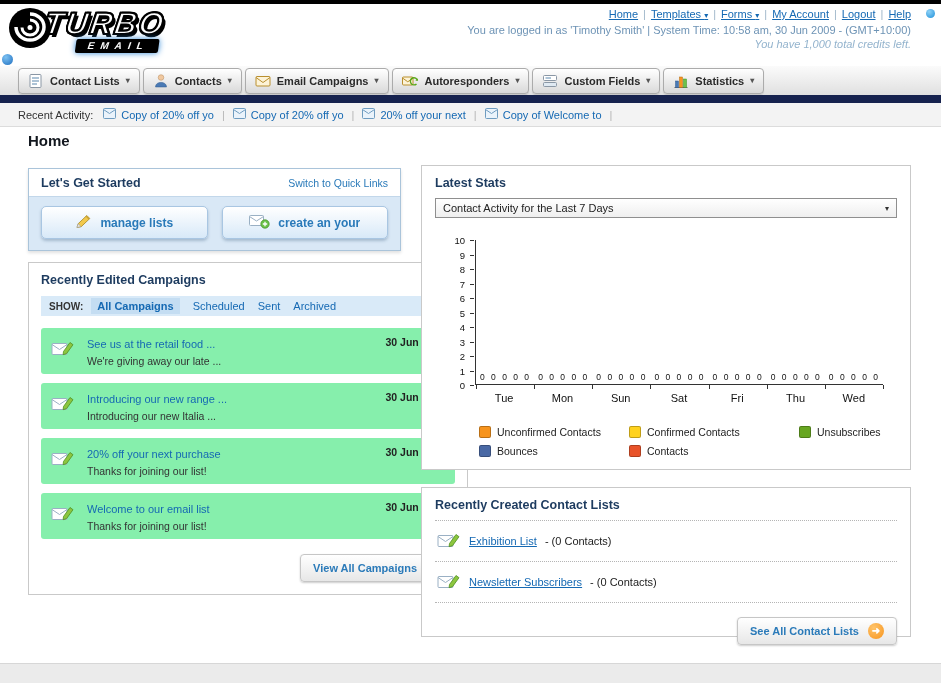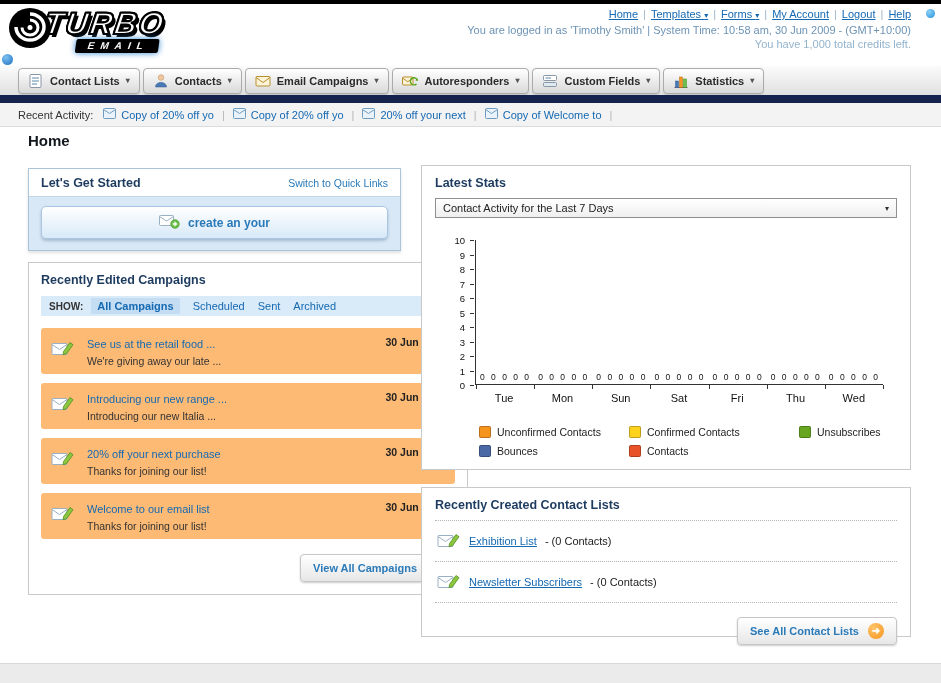--- a/index.html
+++ b/index.html
@@ -16,21 +16,21 @@
   .logo-sub { margin:-3px 0 0 34px; background:#000; color:#fff; font-weight:bold; font-style:italic;
     font-size:10px; letter-spacing:6px; padding:1px 10px 2px 12px; border-radius:2px; box-shadow:0 0 6px #2f88d8; align-self:flex-start; }
   .logo-tail { position:absolute; left:2px; top:54px; width:11px; height:11px; border-radius:50%;
     background:radial-gradient(circle at 35% 30%, #7cc1f2, #1f6fc0); }
   .top-right { position:absolute; right:30px; top:8px; text-align:right; }
   .top-links { font-size:11px; }
   .top-links a { color:#1569b3; text-decoration:underline; cursor:pointer; }
   .top-links .caret { font-size:8px; color:#1569b3; text-decoration:none; }
   .top-links .sep { color:#9fb6c9; margin:0 5px; }
   .login-info { margin-top:4px; font-size:11px; color:#6d93b5; }
-  .credits-info { margin-top:2px; font-size:11px; color:#93b3cd; }
+  .credits-info { margin-top:2px; font-size:11px; color:#93b3cd;font-style:italic; }
   .status-dot { position:absolute; right:6px; top:9px; width:9px; height:9px; border-radius:50%;
     background:radial-gradient(circle at 35% 30%, #8ed2f7, #1f8fd8); }
 
   
   .mainnav { position:absolute; top:66px; left:0; right:0; height:37px;
     background:linear-gradient(#fbfbfb,#e0e0e0); border-bottom:8px solid #16224e;
     display:flex; align-items:center; padding-left:18px; gap:3px; }
   .tab { display:inline-flex; align-items:center; gap:6px; padding:4px 9px;
     background:linear-gradient(#ffffff,#d9d9d9); border:1px solid #ababab; border-radius:4px;
     font-size:11px; font-weight:bold; color:#2b2b2b; cursor:pointer; box-shadow:0 1px 1px rgba(0,0,0,.12); white-space:nowrap; }
@@ -60,21 +60,21 @@
     border:1px solid #a9c6e2; border-radius:5px; background:linear-gradient(#ffffff,#d8e9f8);
     box-shadow:0 2px 3px rgba(90,120,150,.4); color:#2a7ab9; font-weight:bold; font-size:12px;
     font-family:"Liberation Sans", sans-serif; cursor:pointer; }
 
   
   .camp-panel { left:28px; top:262px; width:440px; height:333px; padding:10px 12px 12px; display:flex; flex-direction:column; }
   .filter-bar { display:flex; align-items:center; background:#d9eaf8; padding:4px 8px; margin:9px 0 12px; font-size:11px; }
   .show-label { font-size:10px; font-weight:bold; color:#333; margin-right:8px; }
   .filter { color:#1569b3; text-decoration:none; margin-right:13px; cursor:pointer; }
   .filter.active { font-weight:bold; background:#c4ddf2; padding:2px 6px; border-radius:0; }
-  .camp-row { position:relative; background:#fdba74; border-radius:3px; padding:6px 8px 7px 46px; margin-bottom:9px; min-height:41px; cursor:pointer; }
+  .camp-row { position:relative; background:#86efac; border-radius:3px; padding:6px 8px 7px 46px; margin-bottom:9px; min-height:41px; cursor:pointer; }
   .camp-icon { position:absolute; left:10px; top:9px; }
   .camp-title { font-size:11px; color:#1569b3; text-decoration:none; cursor:pointer; }
   .camp-sub { font-size:10.5px; color:#333; margin-top:3px; }
   .camp-date { position:absolute; right:10px; top:8px; font-size:10.5px; color:#222;font-weight:bold; }
   .btn-row { margin-top:auto; text-align:right; }
 
   .cta-btn { display:inline-flex; align-items:center; gap:9px; padding:5px 12px; border:1px solid #c6c6c6;
     border-radius:4px; background:linear-gradient(#ffffff,#e7e7e7); color:#2a7ab9; font-weight:bold;
     font-size:11px; font-family:"Liberation Sans", sans-serif; box-shadow:0 1px 2px rgba(0,0,0,.2); cursor:pointer; }
   .cta-arrow { width:16px; height:16px; border-radius:50%;
@@ -241,20 +241,28 @@
   </div>
 
   <h1 class="page-title">Home</h1>
 
   <div class="panel gs-panel">
     <div class="gs-header">
       <span class="panel-title">Let's Get Started</span>
       <a href="#" class="gs-switch">Switch to Quick Links</a>
     </div>
     <div class="gs-body">
+      <button class="gs-btn">
+        <span class="gs-ic"><svg width="17" height="16" viewBox="0 0 17 16">
+              <path d="M2 14.5l1.2-3.8 8.6-8.2 3 3-8.6 8.2z" fill="#f2c94c" stroke="#a8861f" stroke-width="0.8"></path>
+              <path d="M2 14.5l3.9-1-2.8-2.7z" fill="#e8e8e8" stroke="#999" stroke-width="0.5"></path>
+              <path d="M11 3.3l2.8 2.8" stroke="#a8861f" stroke-width="0.8"></path>
+            </svg></span>
+        <span>manage lists</span>
+      </button>
       <button class="gs-btn">
         <span class="gs-ic"><svg width="21" height="16" viewBox="0 0 21 16">
               <rect x="0.5" y="2.5" width="14" height="10" rx="1" fill="#fff" stroke="#9ab0c4"></rect>
               <path d="M0.5 3.5l7 4.5 7-4.5" fill="none" stroke="#9ab0c4"></path>
               <circle cx="16" cy="11" r="4.2" fill="#6cc24a" stroke="#3f8f1f" stroke-width="0.7"></circle>
               <path d="M16 8.8v4.4M13.8 11h4.4" stroke="#fff" stroke-width="1.3"></path>
             </svg></span>
         <span>create an your</span>
       </button>
     </div>

